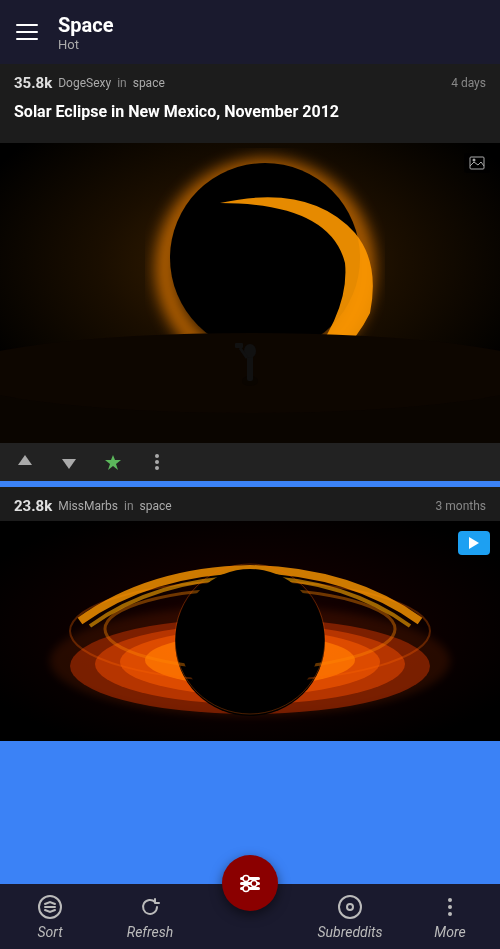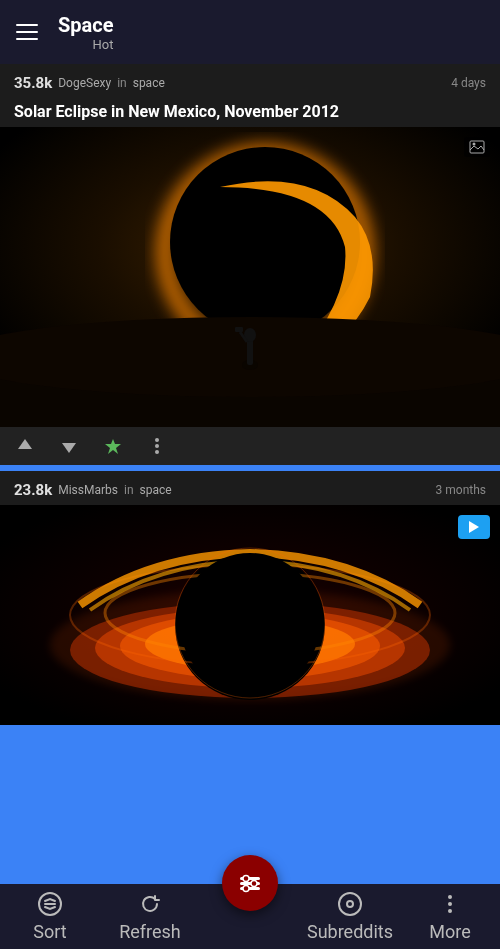--- a/index.html
+++ b/index.html
@@ -43,21 +43,20 @@
     }
     .header-title {
       font-size: 20px;
       font-weight: bold;
       color: #fff;
       line-height: 1.2;
     }
     .header-subtitle {
       font-size: 13px;
       color: #aaa;
-      text-align: right;
     }
 
     
     .feed {
       overflow-y: auto;
       height: calc(949px - 64px - 65px);
       background: #3b82f6;
     }
 
     
@@ -96,21 +95,21 @@
       font-size: 12px;
       color: #888;
     }
     .post-time {
       font-size: 12px;
       color: #888;
     }
 
     
     .post-title {
-      padding: 4px 14px 4px;
+      padding: 4px 14px 20px;
       font-size: 16px;
       font-weight: bold;
       color: #fff;
       line-height: 1.3;
     }
 
     
     .post-image {
       width: 100%;
       position: relative;
@@ -188,22 +187,23 @@
     }
     .nav-item {
       display: flex;
       flex-direction: column;
       align-items: center;
       gap: 4px;
       cursor: pointer;
       flex: 1;
     }
     .nav-label {
-      font-size: 18px;
+      font-size: 14px;
       color: #bbb;
+      font-style: italic;
     }
     .nav-icon {
       font-size: 22px;
       color: #bbb;
     }
 
     
     .fab {
       position: absolute;
       bottom: 38px;

